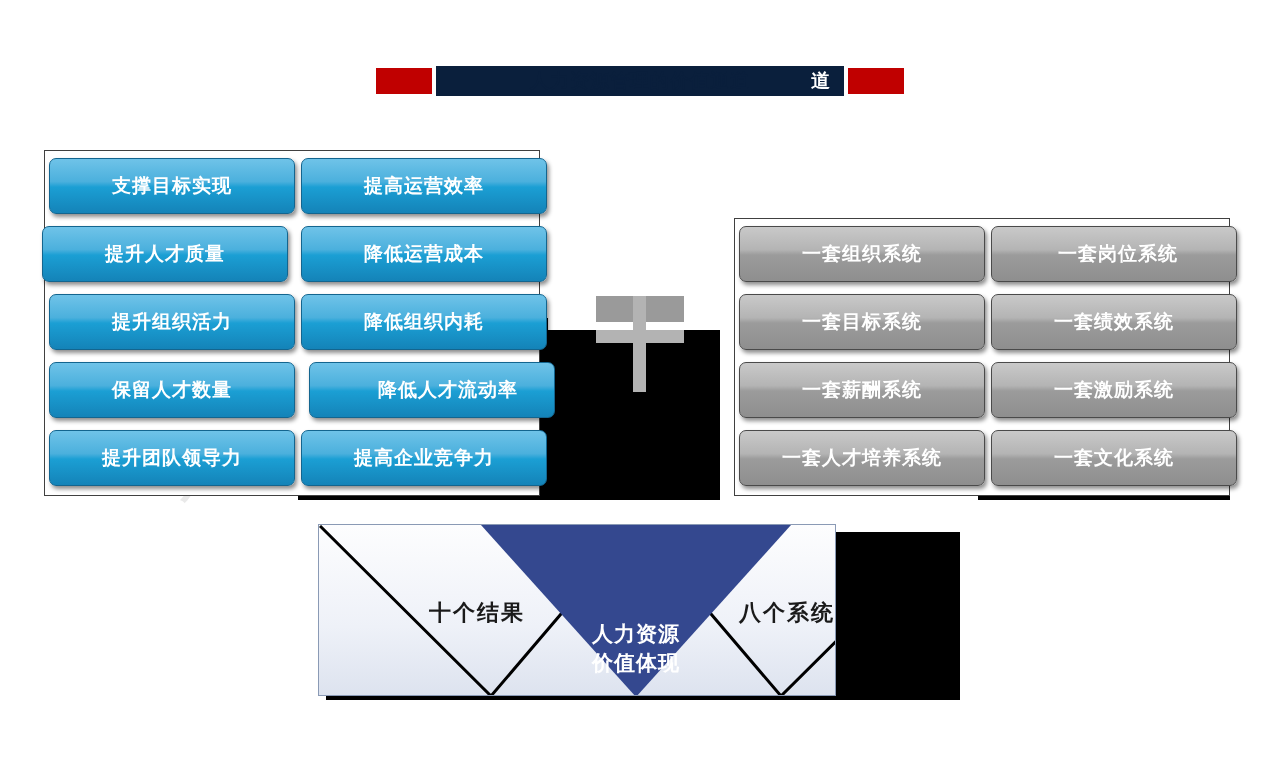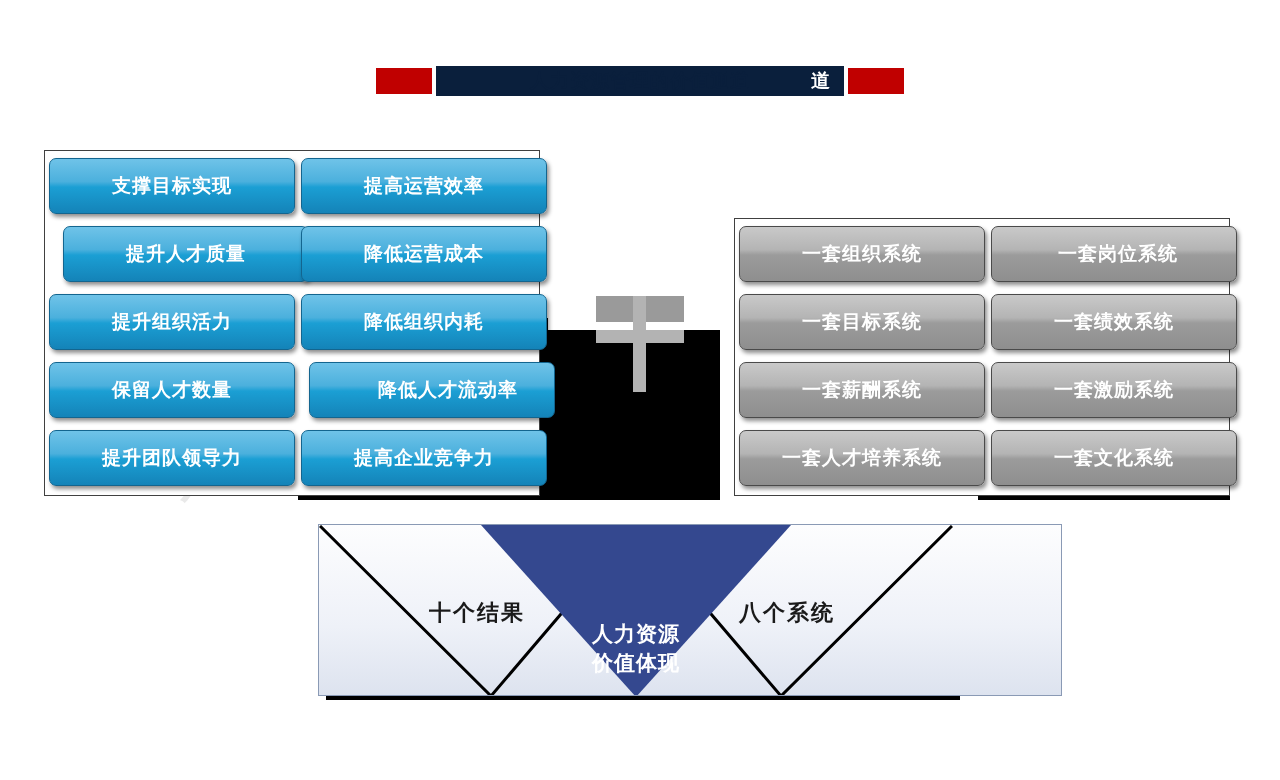--- a/index.html
+++ b/index.html
@@ -133,21 +133,21 @@
     border-color:#4a4a4a;
     color:#ffffff;
     text-align:right;
   }
 
   
   .banner-shadow{
     position:absolute;left:326px;top:532px;width:634px;height:168px;background:#000000;
   }
   .banner{
-    position:absolute;left:318px;top:524px;width:744px;height:172px;
+    position:absolute;left:318px;top:524px;width:518px;height:172px;
     box-sizing:border-box;
     border:1px solid #8a9ab5;
     background:linear-gradient(to bottom,#fdfdfe 0%,#eef1f8 60%,#dde3ef 100%);
     overflow:hidden;
   }
   .banner .tri-center{
     position:absolute;left:162px;top:0;
     width:0;height:0;
     border-left:155px solid transparent;
     border-right:155px solid transparent;
@@ -195,21 +195,21 @@
 
 <div class="panel panel-right"></div>
 
 <div class="plus-box"></div>
 <div class="plus">
   <div class="v"></div>
   <div class="h"></div>
 </div>
 
 <div class="cell cell-blue" style="left:49px;top:158px;">支撑目标实现</div>
-<div class="cell cell-blue" style="left:63px;top:226px;">提升人才质量</div>
+<div class="cell cell-blue" style="left:42px;top:226px;">提升人才质量</div>
 <div class="cell cell-blue" style="left:49px;top:294px;">提升组织活力</div>
 <div class="cell cell-blue" style="left:49px;top:362px;">保留人才数量</div>
 <div class="cell cell-blue" style="left:49px;top:430px;">提升团队领导力</div>
 
 <div class="cell cell-blue" style="left:301px;top:158px;">提高运营效率</div>
 <div class="cell cell-blue" style="left:301px;top:226px;">降低运营成本</div>
 <div class="cell cell-blue" style="left:301px;top:294px;">降低组织内耗</div>
 <div class="cell cell-blue" style="left:309px;top:362px;padding-left:32px;">降低人才流动率</div>
 <div class="cell cell-blue" style="left:301px;top:430px;">提高企业竞争力</div>
 

